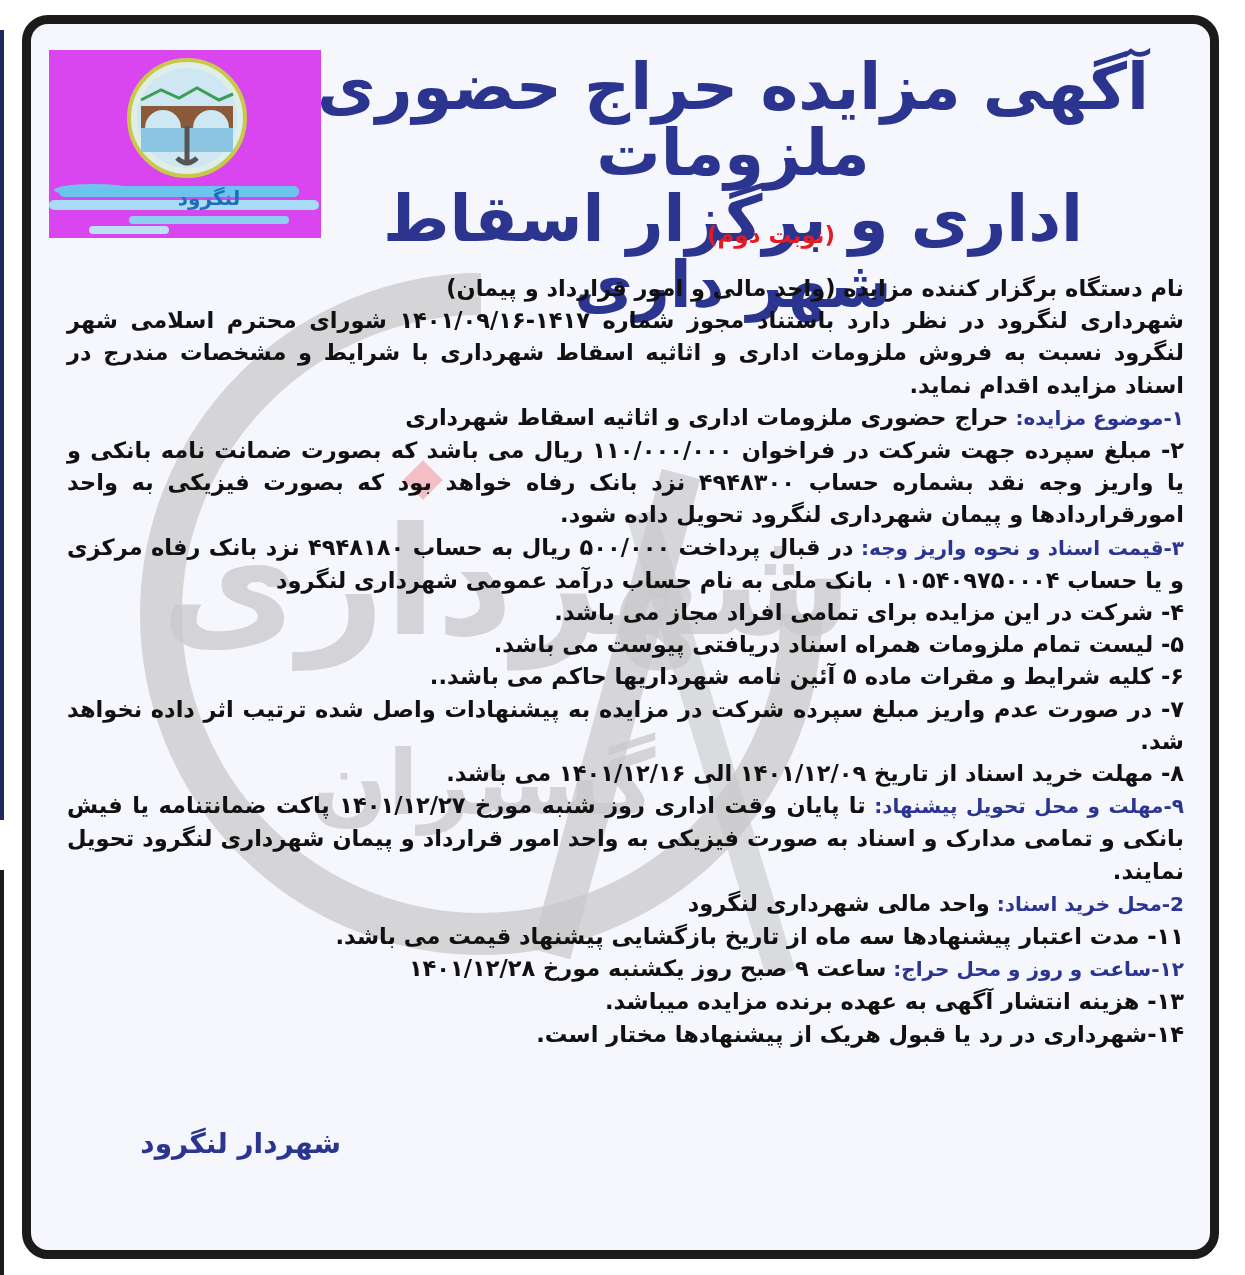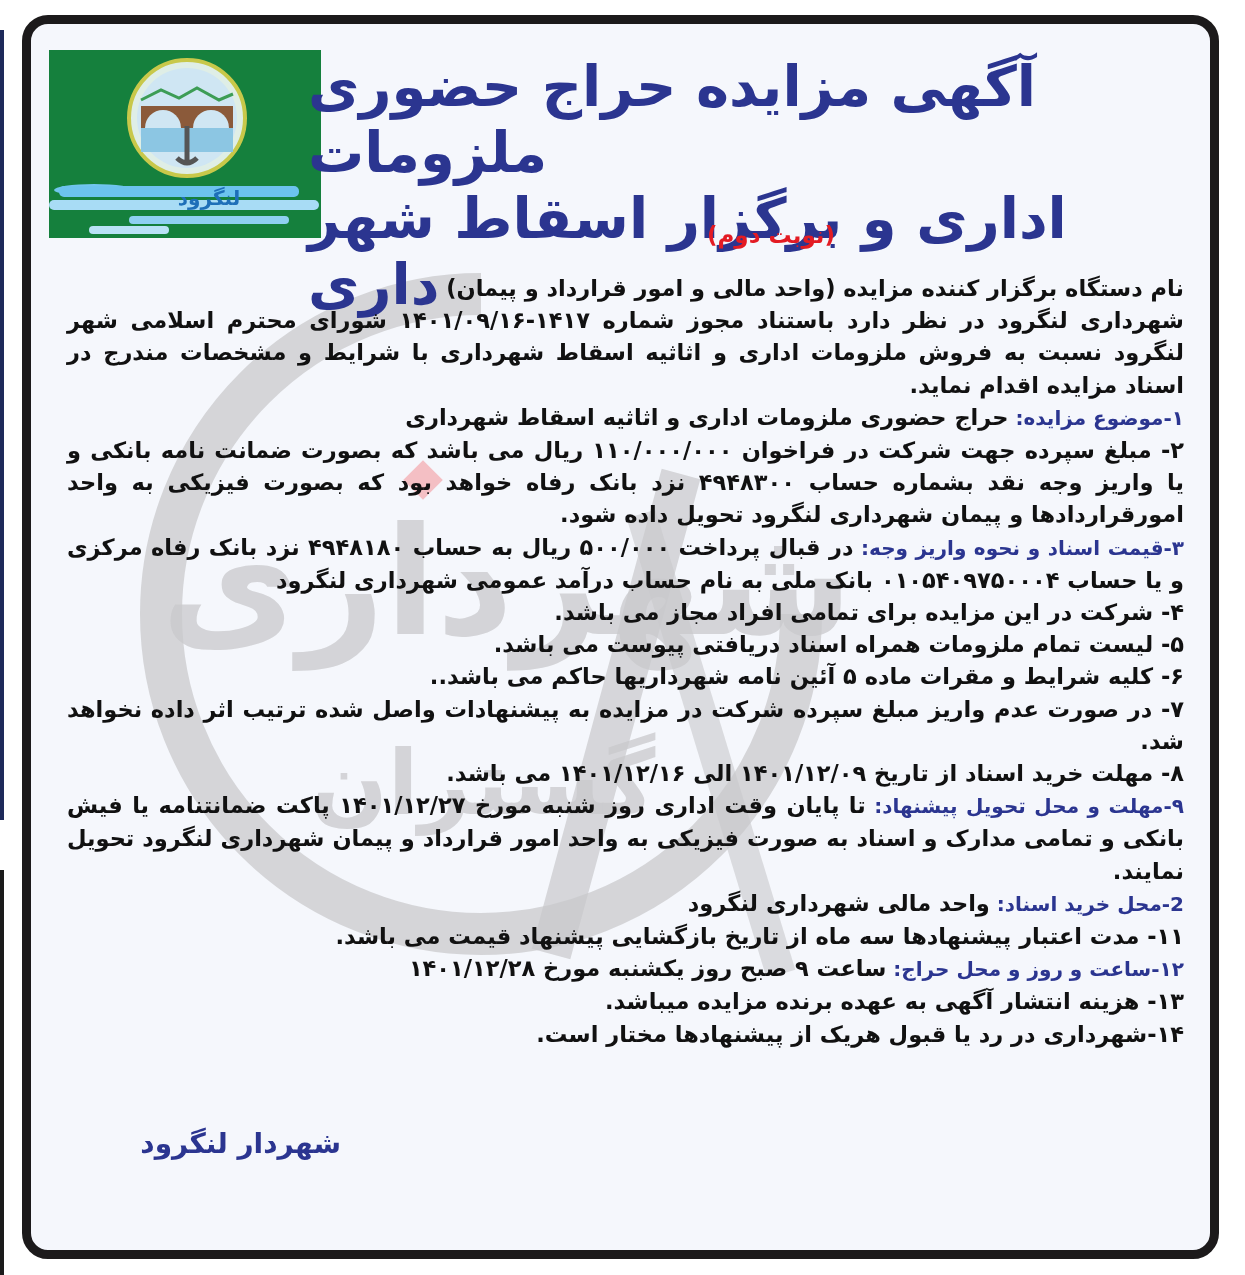--- a/index.html
+++ b/index.html
@@ -15,25 +15,25 @@
   }
   .frame {
     position:absolute; left:22px; top:15px; width:1197px; height:1244px;
     border:9px solid #1c1a1b; border-radius:26px; background:#f5f7fc; box-sizing:border-box;
     overflow:hidden;
   }
   .watermark {
     position:absolute; left:90px; top:230px; width:720px; height:720px; pointer-events:none;
   }
   .logo-box {
-    position:absolute; left:18px; top:26px; width:272px; height:188px; background:#15803d;
+    position:absolute; left:18px; top:26px; width:272px; height:188px; background:#d946ef;
   }
   .title {
-    position:absolute; right:52px; top:30px; width:850px; text-align:left; direction:rtl;
-    color:#2b3590; font-weight:bold; font-size:56px; line-height:66px;
+    position:absolute; right:52px; top:30px; width:850px; text-align:center; direction:rtl;
+    color:#2b3590; font-weight:bold; font-size:64px; line-height:66px;
   }
   .subtitle {
     position:absolute; left:600px; top:198px; width:280px; text-align:center; direction:rtl;
     color:#e31b23; font-weight:bold; font-size:23px;
   }
   .body-text {
     position:absolute; left:36px; right:26px; top:248px; direction:rtl; text-align:justify;
     color:#111; font-weight:bold; font-size:22.5px; line-height:32.2px;
   }
   .body-text p { margin:0; }

